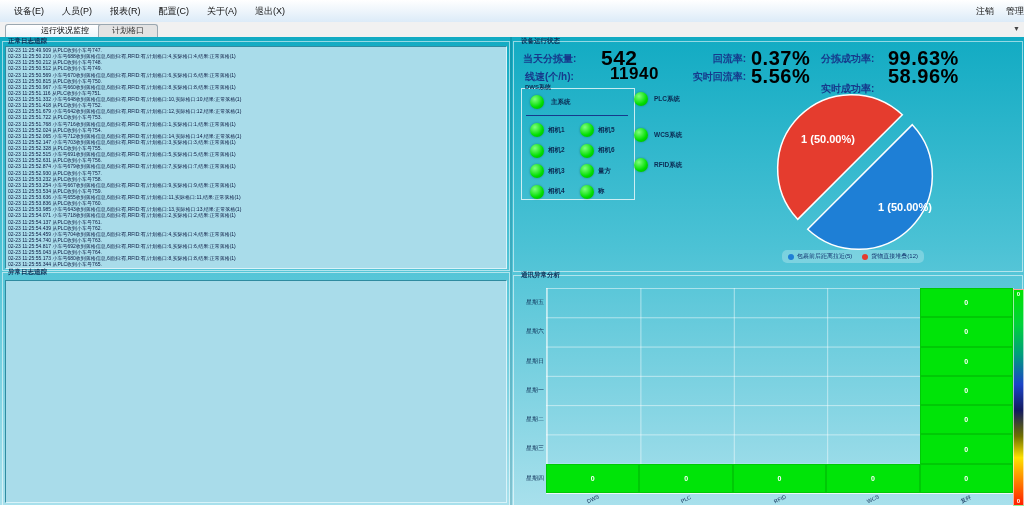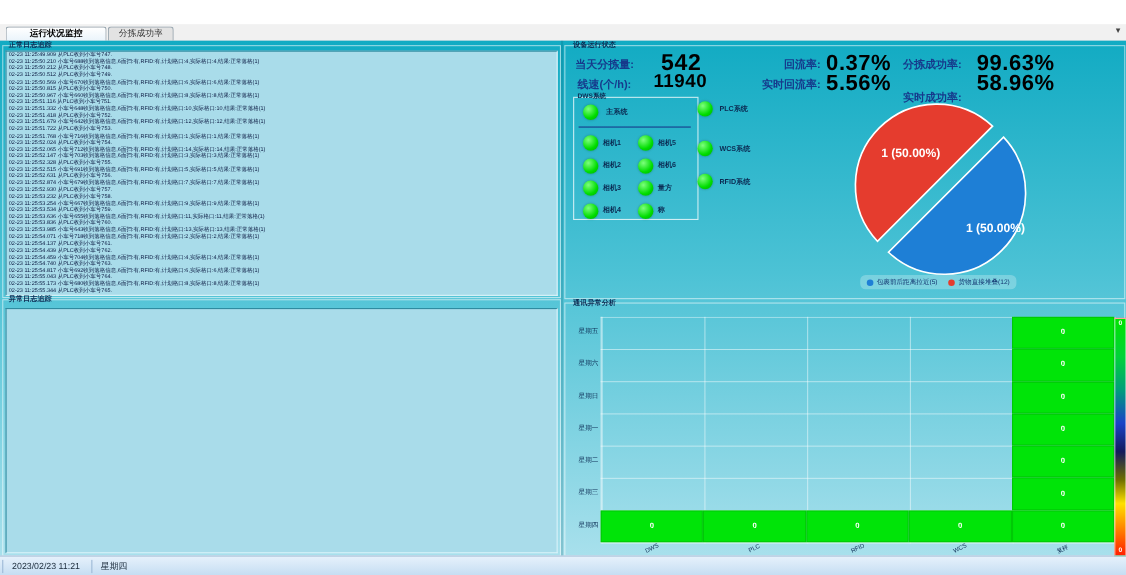--- a/index.html
+++ b/index.html
@@ -10,21 +10,21 @@
            background:linear-gradient(#ffffff,#dcebf8);border-bottom:1px solid #c3d7ea;
            display:flex;align-items:center;font-size:9px;color:#111;}
   .menu-item{margin-left:10px;padding:2px 4px;white-space:nowrap;cursor:default;}
   .menu-right-item{position:absolute;top:5px;font-size:9px;color:#111;white-space:nowrap;overflow:hidden;}
   #logout{right:30px;}
   #admin{left:1006px;width:18px;}
   
   .tabrow{position:absolute;left:0;top:22px;width:1024px;height:15px;background:#f1f1f1;border-bottom:1px solid #b9c6cf;}
   .tab{position:absolute;bottom:0;height:12px;font-size:8px;line-height:12px;text-align:center;
        border:1px solid #9aa7b0;border-bottom:none;border-radius:3px 3px 0 0;}
-  .tab.active{left:5px;width:90px;background:linear-gradient(#ffffff,#eaf4fb);font-weight:bold;color:#000;}
+  .tab.active{left:5px;width:90px;background:linear-gradient(#ffffff,#eaf4fb);font-weight:normal;color:#000;padding-left:14px;}
   .tab.inactive{left:98px;width:58px;background:#e3e3e3;color:#333;}
   .overflow-arrow{position:absolute;right:4px;top:3px;font-size:7px;color:#444;}
   
   .main{position:absolute;left:0;top:37px;width:1024px;height:468px;
         background:linear-gradient(180deg,#12abc3 0%,#4cc2d5 45%,#a8e0ec 100%);}
   .vdiv{position:absolute;left:510px;top:0;width:2px;height:468px;background:rgba(0,90,110,.22);}
   .gbox{position:absolute;border:1px solid rgba(255,255,255,.55);}
   .gtitle{position:absolute;font-size:6.5px;font-weight:bold;color:#0b2a52;white-space:nowrap;z-index:3;}
   .logbox{position:absolute;background:#a9dcea;border-top:1px solid #2f8ba0;border-left:1px solid #2f8ba0;
           border-right:1px solid #d9f3f9;border-bottom:1px solid #d9f3f9;overflow:hidden;}
@@ -69,24 +69,36 @@
   .statusbar{position:absolute;left:0;top:505px;width:1024px;height:18px;
              background:linear-gradient(#e6f1fb,#c3dcf2);border-top:1px solid #9db9d6;
              display:flex;align-items:center;font-size:8px;color:#1a2a3a;}
   .status-cell{border-left:1px solid #9db9d6;height:12px;line-height:12px;padding:0 8px;margin-left:2px;white-space:nowrap;}
 </style>
 </head>
 <body>
 
 <div id="app">
 
+  <div class="menubar">
+    <div id="menu-left" style="display:flex;align-items:center;">
+        <span class="menu-item">设备(E)</span>
+        <span class="menu-item">人员(P)</span>
+        <span class="menu-item">报表(R)</span>
+        <span class="menu-item">配置(C)</span>
+        <span class="menu-item">关于(A)</span>
+        <span class="menu-item">退出(X)</span>
+      </div>
+    <span class="menu-right-item" id="logout">注销</span>
+    <span class="menu-right-item" id="admin">管理</span>
+  </div>
 
   <div class="tabrow">
     <div class="tab active">运行状况监控</div>
-    <div class="tab inactive">分拣成功率</div>
+    <div class="tab inactive">计划格口</div>
     <div class="overflow-arrow">▼</div>
   </div>
 
   <div class="main">
     <div class="vdiv"></div>
 
     <span class="gtitle" style="left:8px;top:0px;">正常日志追踪</span>
     <div class="gbox" style="left:2px;top:4px;width:506px;height:228px;"></div>
     <div class="logbox" id="normal-log-box" style="left:5px;top:9px;width:500px;height:221px;">
         <div class="log-line">02-23 11:25:49.909 从PLC收到小车号747.</div>
@@ -130,21 +142,21 @@
     <span class="gtitle" style="left:8px;top:231px;">异常日志追踪</span>
     <div class="gbox" style="left:2px;top:235px;width:506px;height:232px;"></div>
     <div class="logbox" id="abnormal-log-box" style="left:5px;top:243px;width:500px;height:221px;"></div>
 
     <span class="gtitle" style="left:521px;top:0px;">设备运行状态</span>
     <div class="gbox" id="device-box" style="left:513px;top:4px;width:508px;height:229px;text-decoration:underline;">
 
       <span class="stat-label" style="left:9px;top:10px;">当天分拣量:</span>
       <span class="stat-value" style="left:87px;top:4px;font-size:21px;">542</span>
       <span class="stat-label" style="left:11px;top:28px;">线速(个/h):</span>
-      <span class="stat-value" style="left:80px;top:22px;font-size:17px;">11940</span>
+      <span class="stat-value" style="left:96px;top:22px;font-size:17px;">11940</span>
       <span class="stat-label ta-r" style="left:157px;top:10px;width:75px;">回流率:</span>
       <span class="stat-value" style="left:237px;top:5px;">0.37%</span>
       <span class="stat-label ta-r" style="left:148px;top:28px;width:84px;">实时回流率:</span>
       <span class="stat-value" style="left:237px;top:23px;">5.56%</span>
       <span class="stat-label" style="left:307px;top:10px;">分拣成功率:</span>
       <span class="stat-value" style="left:374px;top:5px;text-align:right;">99.63%</span>
       <span class="stat-label" style="left:307px;top:40px;">实时成功率:</span>
       <span class="stat-value" style="left:374px;top:23px;">58.96%</span>
 
       <span class="gtitle" style="left:11px;top:41px;font-size:6px;">DWS系统</span>
@@ -251,17 +263,13 @@
           <div class="hx-label" style="left: 338.9px; top: 220px;">WCS</div>
           <div class="hx-label" style="left: 432.3px; top: 220px;">复秤</div>
         </div>
       <div id="colorbar">
         <span class="cb-label" style="top:1px;">0</span>
         <span class="cb-label" style="bottom:1px;">0</span>
       </div>
     </div>
   </div>
 
-  <div class="statusbar">
-    <span class="status-cell">2023/02/23 11:21</span>
-    <span class="status-cell">星期四</span>
-  </div>
 </div>
 
 </body></html>

